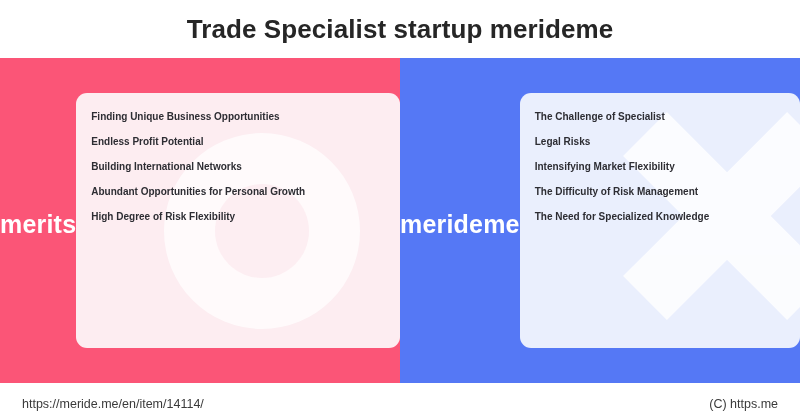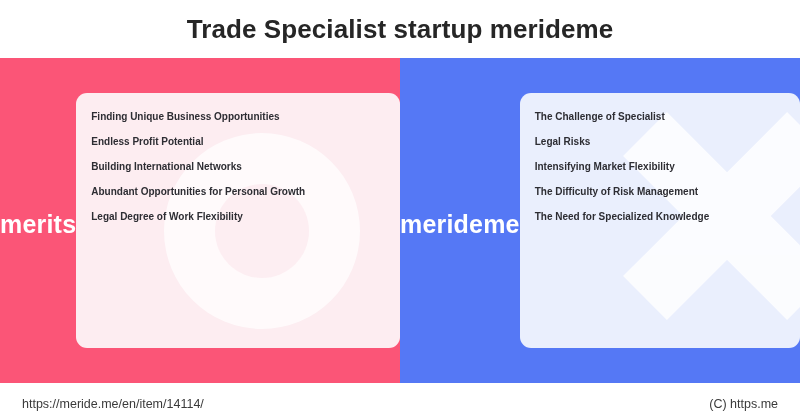--- a/index.html
+++ b/index.html
@@ -186,21 +186,21 @@
 
       <div class="card card-merits">
         <div class="wm wm-ring"></div>
         <div class="wm wm-ring-hole"></div>
 
         <ul class="point-list">
           <li class="point-item">Finding Unique Business Opportunities</li>
           <li class="point-item">Endless Profit Potential</li>
           <li class="point-item">Building International Networks</li>
           <li class="point-item">Abundant Opportunities for Personal Growth</li>
-          <li class="point-item">Legal Degree of Work Flexibility</li>
+          <li class="point-item">High Degree of Risk Flexibility</li>
         </ul>
       </div>
     </section>
 
     <section class="panel panel-demerits">
       <h2 class="panel-heading">merideme</h2>
 
       <div class="card card-demerits">
         <div class="wm wm-x">
           <span class="bar-a"></span>

